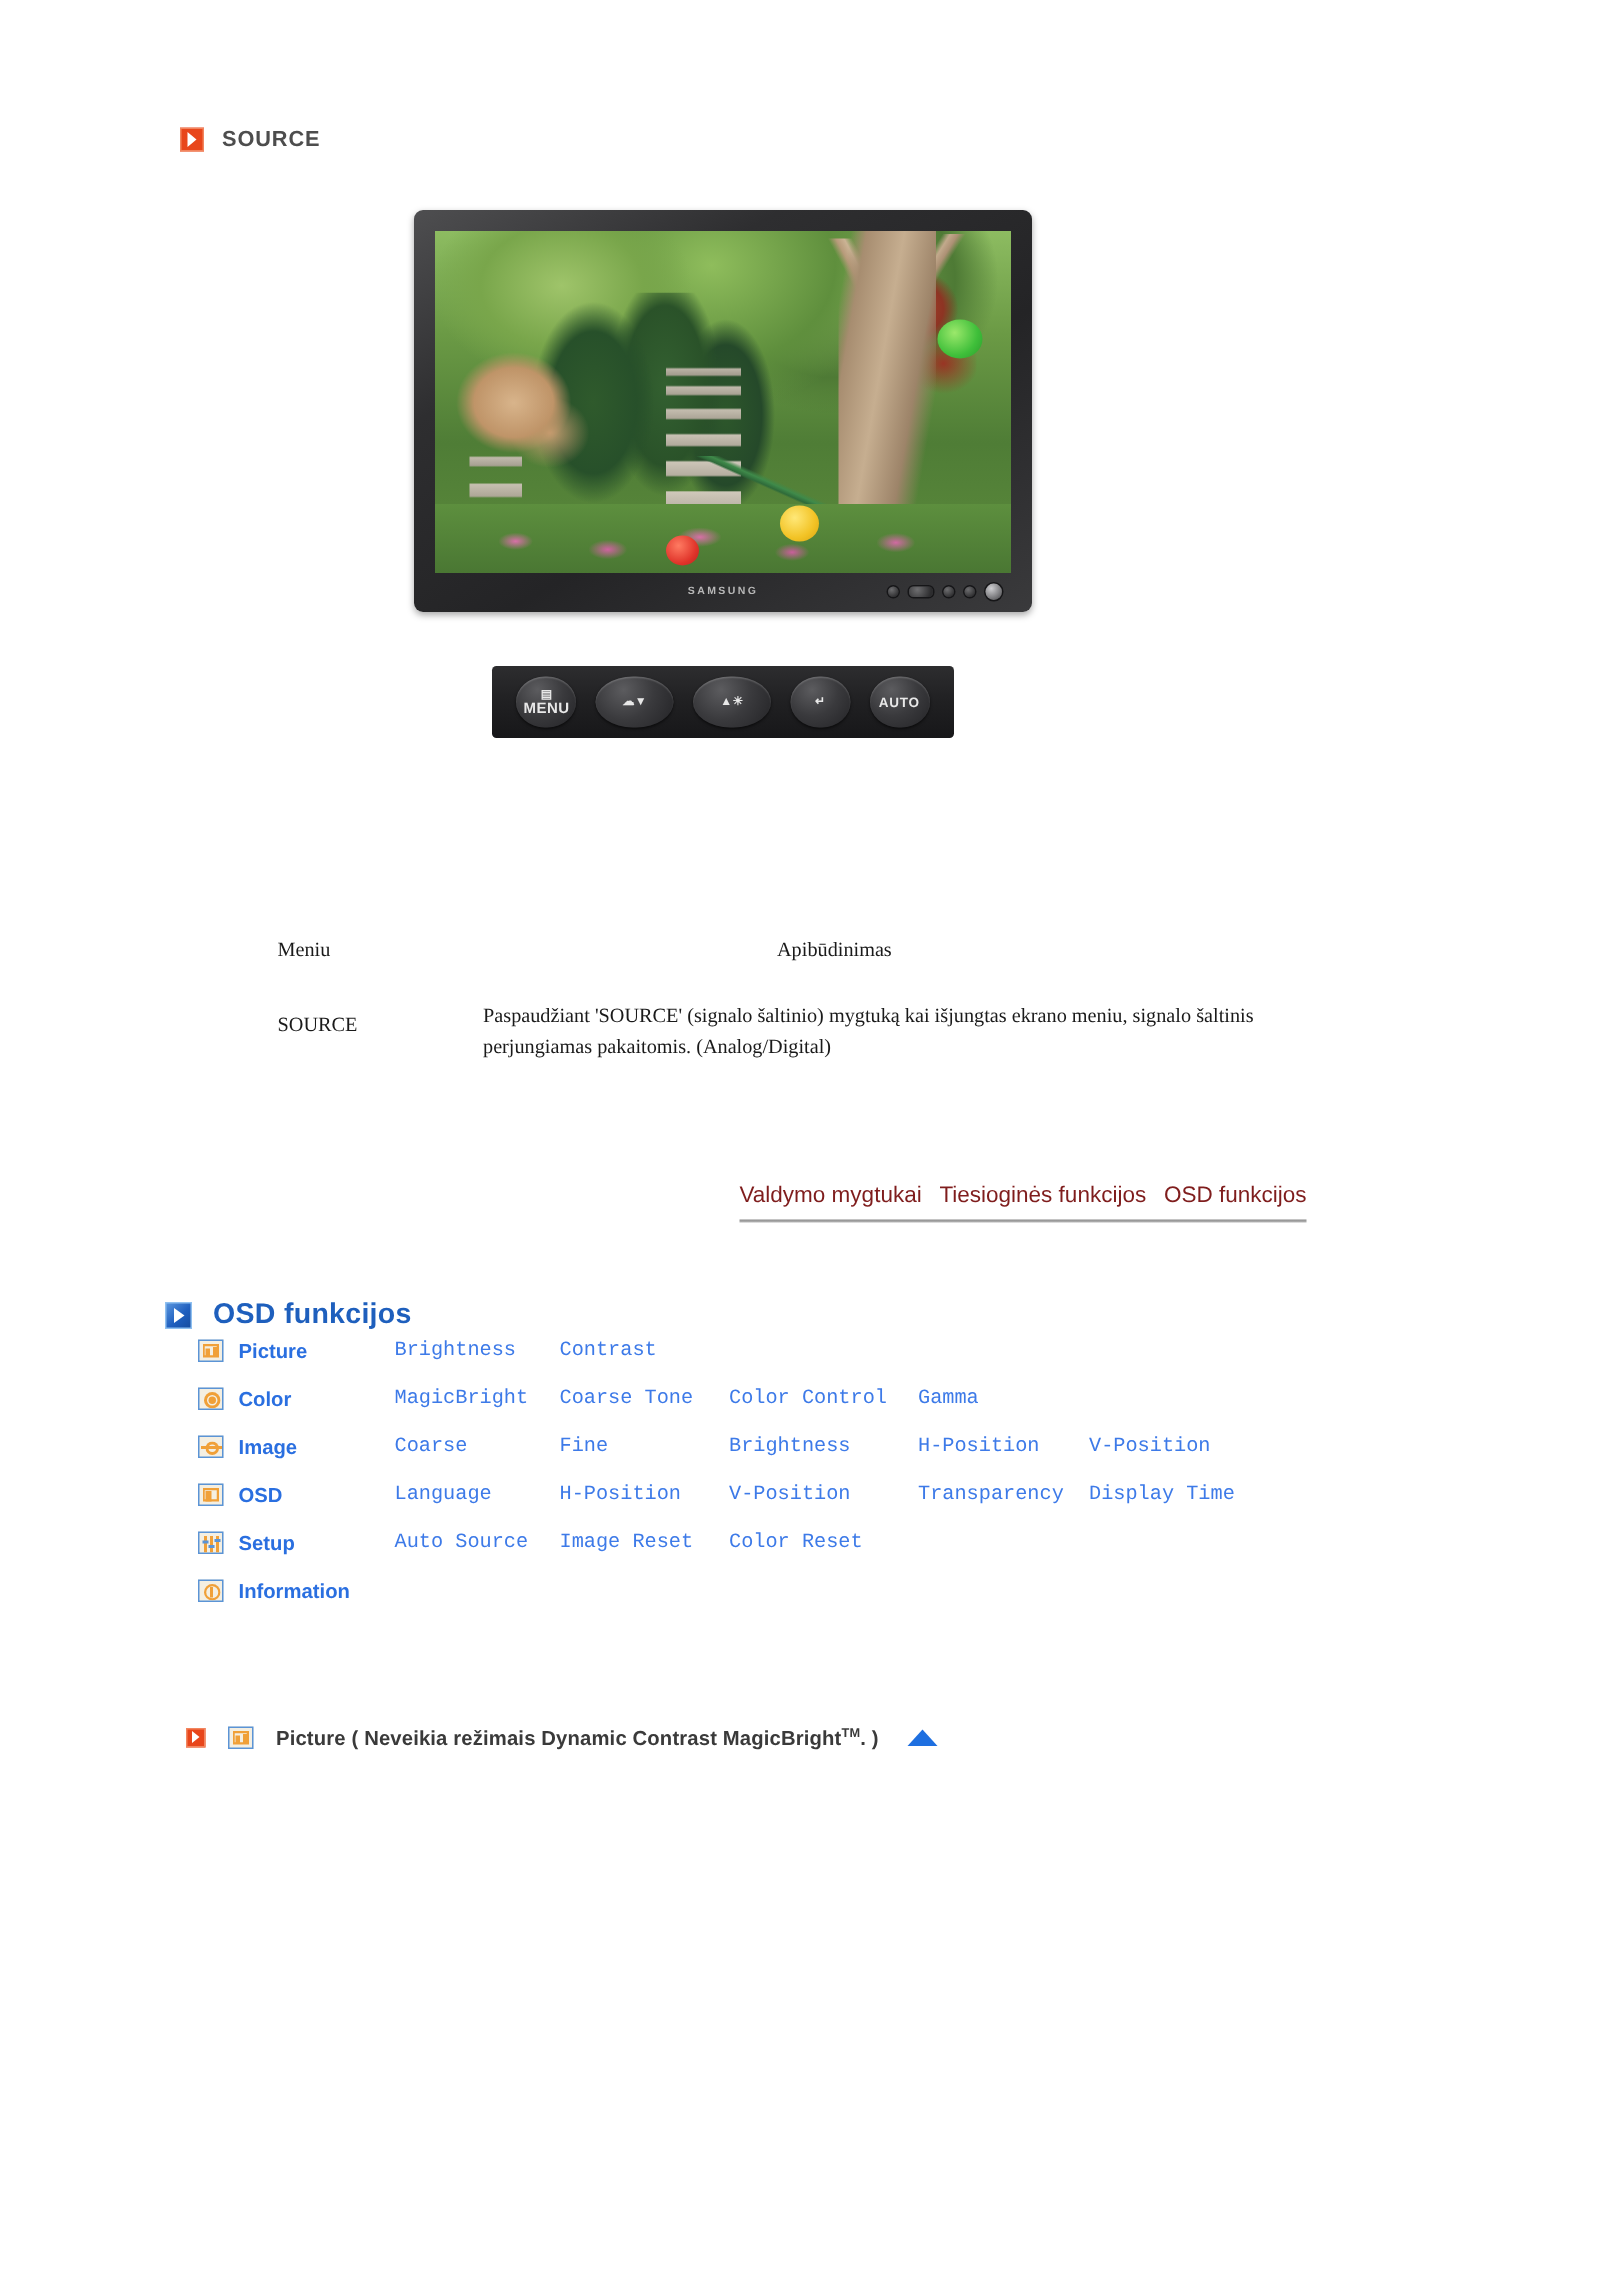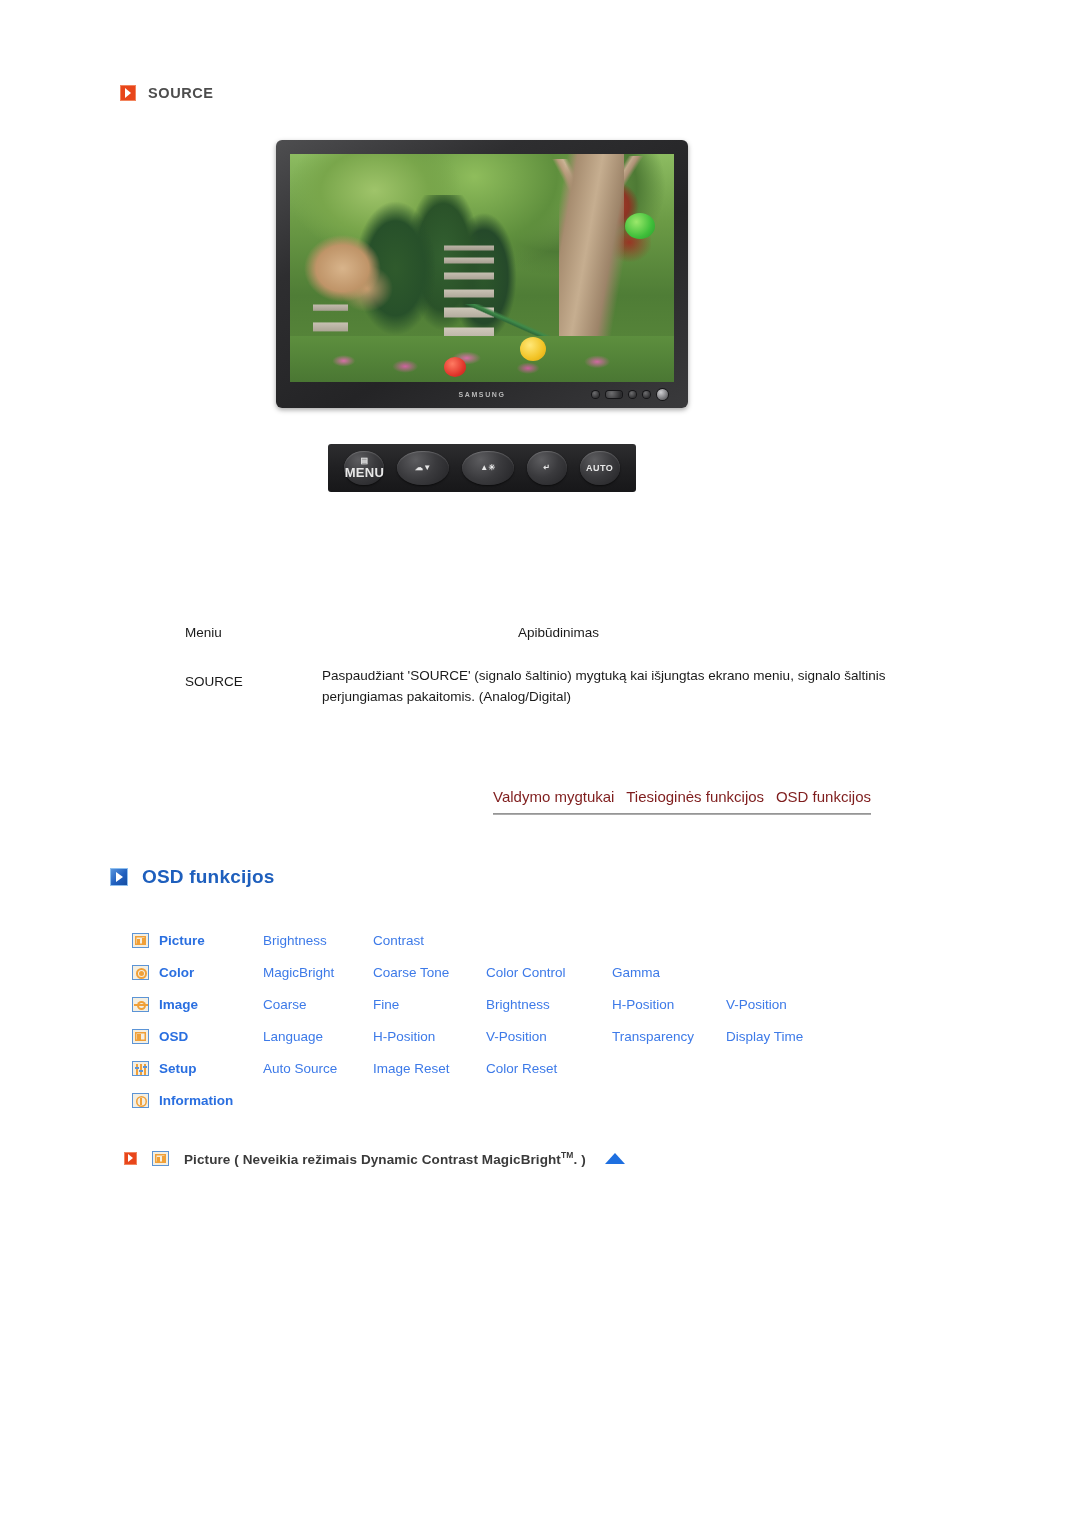--- a/index.html
+++ b/index.html
@@ -213,33 +213,33 @@
     align-items: center;
     justify-content: center;
     color: #e8e8e8;
     font-size: 7px;
     font-weight: bold;
     letter-spacing: 0.3px;
     position: relative;
   }
   .ctrl-btn.wide { width: 52px; }
   .ctrl-btn .glyph { font-size: 8px; line-height: 1; margin-bottom: 1px; }
-  .ctrl-btn .txt { font-size: 13px; line-height: 1; }
+  .ctrl-btn .txt { font-size: 10px; line-height: 1; }
   .ctrl-btn.auto .txt { font-size: 9px; letter-spacing: 0.5px; }
 
   
   .desc-table {
     position: absolute;
     left: 185px;
     top: 625px;
     width: 710px;
     font-size: 13.5px;
     color: #1a1a1a;
   }
-  .desc-table .row { display: flex; }
+  .desc-table .row { display: flex; font-family: Liberation Serif, serif; }
   .desc-table .row.head { margin-bottom: 26px; }
   .desc-table .col-menu { width: 137px; flex: 0 0 137px; }
   .desc-table .col-desc { flex: 1; }
   .desc-table .row.head .col-desc { padding-left: 196px; }
   .desc-table .row.body .col-menu { padding-top: 8px; }
   .desc-table .desc-text { line-height: 1.55; }
 
   
   .tabs {
     position: absolute;
@@ -287,21 +287,21 @@
     font-size: 19px;
     font-weight: bold;
     color: #1e5fbd;
     letter-spacing: 0.2px;
   }
 
   
   .osd-grid {
     position: absolute;
     left: 132px;
-    top: 924px;
+    top: 884px;
     width: 790px;
     font-size: 13.5px;
     color: #3d7ae8;
   }
   .osd-row {
     display: flex;
     align-items: center;
     height: 32px;
   }
   .osd-icon {
@@ -346,20 +346,21 @@
   .osd-cat {
     font-weight: bold;
     color: #2a6fe0;
     width: 104px;
     flex: 0 0 104px;
   }
   .osd-link {
     color: #3d7ae8;
     flex: 0 0 auto;
     white-space: nowrap;
+    font-family: Liberation Mono, monospace;
   }
   .osd-link.c1 { width: 110px; }
   .osd-link.c2 { width: 113px; }
   .osd-link.c3 { width: 116px; }
   .osd-link.c4 { width: 114px; margin-left: 10px; }
   .osd-link.c5 { width: 110px; }
 
   
   .picture-line {
     position: absolute;

